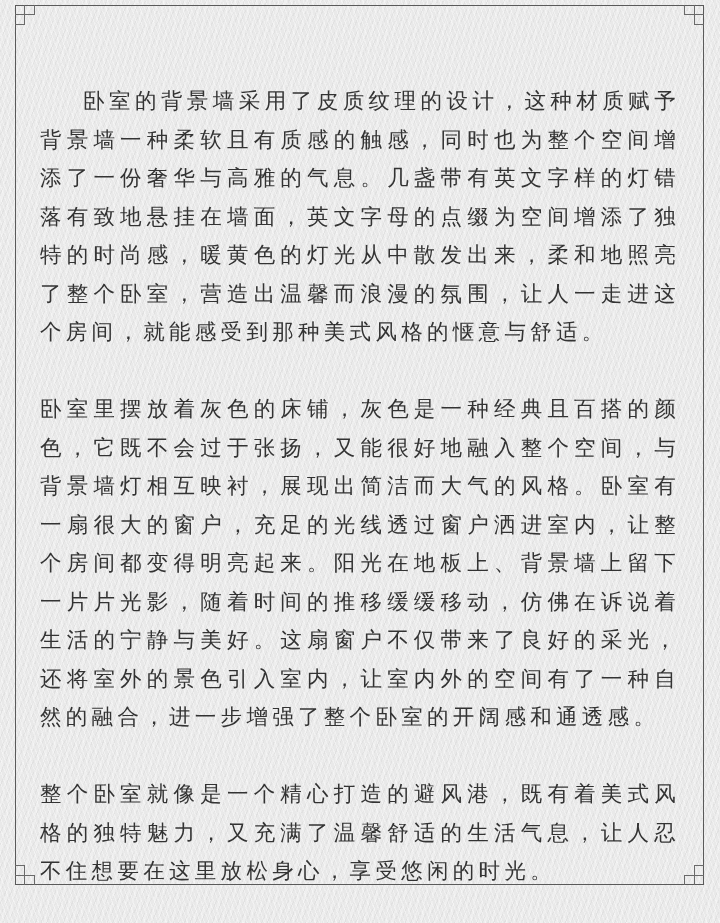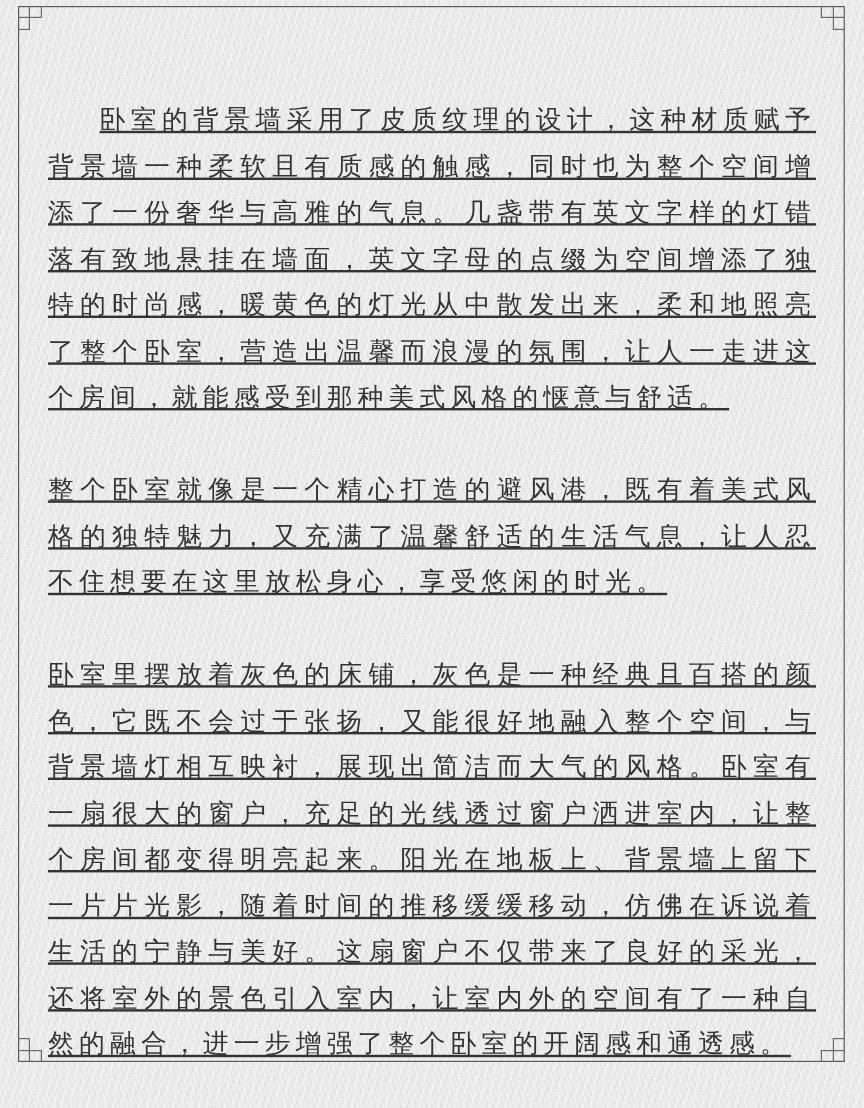--- a/index.html
+++ b/index.html
@@ -29,21 +29,21 @@
   .c-bl .sq2 { left: 0; bottom: 0; width: 10px; height: 20px; border-left: none; border-bottom: none; }
   .c-br { left: 684px; top: 865px; }
   .c-br .sq1 { right: 0; bottom: 0; width: 20px; height: 10px; border-right: none; border-bottom: none; }
   .c-br .sq2 { right: 0; bottom: 0; width: 10px; height: 20px; border-right: none; border-bottom: none; }
 
   .content {
     position: absolute; left: 40px; top: 82px; width: 640px;
     color: #333333; font-size: 21.5px; line-height: 38.5px; letter-spacing: 4.3px;
     text-align: justify;
   }
-  .content p { margin: 0 0 38.5px 0; text-decoration: underline; }
+  .content p { margin: 0 0 38.5px 0; }
   .content p.indent { text-indent: 2em; }
 </style>
 </head>
 <body>
 
 <div class="frame"></div>
 <div class="corner c-tl">
     <div class="sq1"></div>
     <div class="sq2"></div>
   </div>
@@ -55,15 +55,15 @@
     <div class="sq1"></div>
     <div class="sq2"></div>
   </div>
 <div class="corner c-br">
     <div class="sq1"></div>
     <div class="sq2"></div>
   </div>
 
 <div class="content">
   <p class="indent">卧室的背景墙采用了皮质纹理的设计，这种材质赋予背景墙一种柔软且有质感的触感，同时也为整个空间增添了一份奢华与高雅的气息。几盏带有英文字样的灯错落有致地悬挂在墙面，英文字母的点缀为空间增添了独特的时尚感，暖黄色的灯光从中散发出来，柔和地照亮了整个卧室，营造出温馨而浪漫的氛围，让人一走进这个房间，就能感受到那种美式风格的惬意与舒适。</p>
+  <p>卧室里摆放着灰色的床铺，灰色是一种经典且百搭的颜色，它既不会过于张扬，又能很好地融入整个空间，与背景墙灯相互映衬，展现出简洁而大气的风格。卧室有一扇很大的窗户，充足的光线透过窗户洒进室内，让整个房间都变得明亮起来。阳光在地板上、背景墙上留下一片片光影，随着时间的推移缓缓移动，仿佛在诉说着生活的宁静与美好。这扇窗户不仅带来了良好的采光，还将室外的景色引入室内，让室内外的空间有了一种自然的融合，进一步增强了整个卧室的开阔感和通透感。</p>
   <p>整个卧室就像是一个精心打造的避风港，既有着美式风格的独特魅力，又充满了温馨舒适的生活气息，让人忍不住想要在这里放松身心，享受悠闲的时光。</p>
-  <p>卧室里摆放着灰色的床铺，灰色是一种经典且百搭的颜色，它既不会过于张扬，又能很好地融入整个空间，与背景墙灯相互映衬，展现出简洁而大气的风格。卧室有一扇很大的窗户，充足的光线透过窗户洒进室内，让整个房间都变得明亮起来。阳光在地板上、背景墙上留下一片片光影，随着时间的推移缓缓移动，仿佛在诉说着生活的宁静与美好。这扇窗户不仅带来了良好的采光，还将室外的景色引入室内，让室内外的空间有了一种自然的融合，进一步增强了整个卧室的开阔感和通透感。</p>
 </div>
 
 </body></html>

